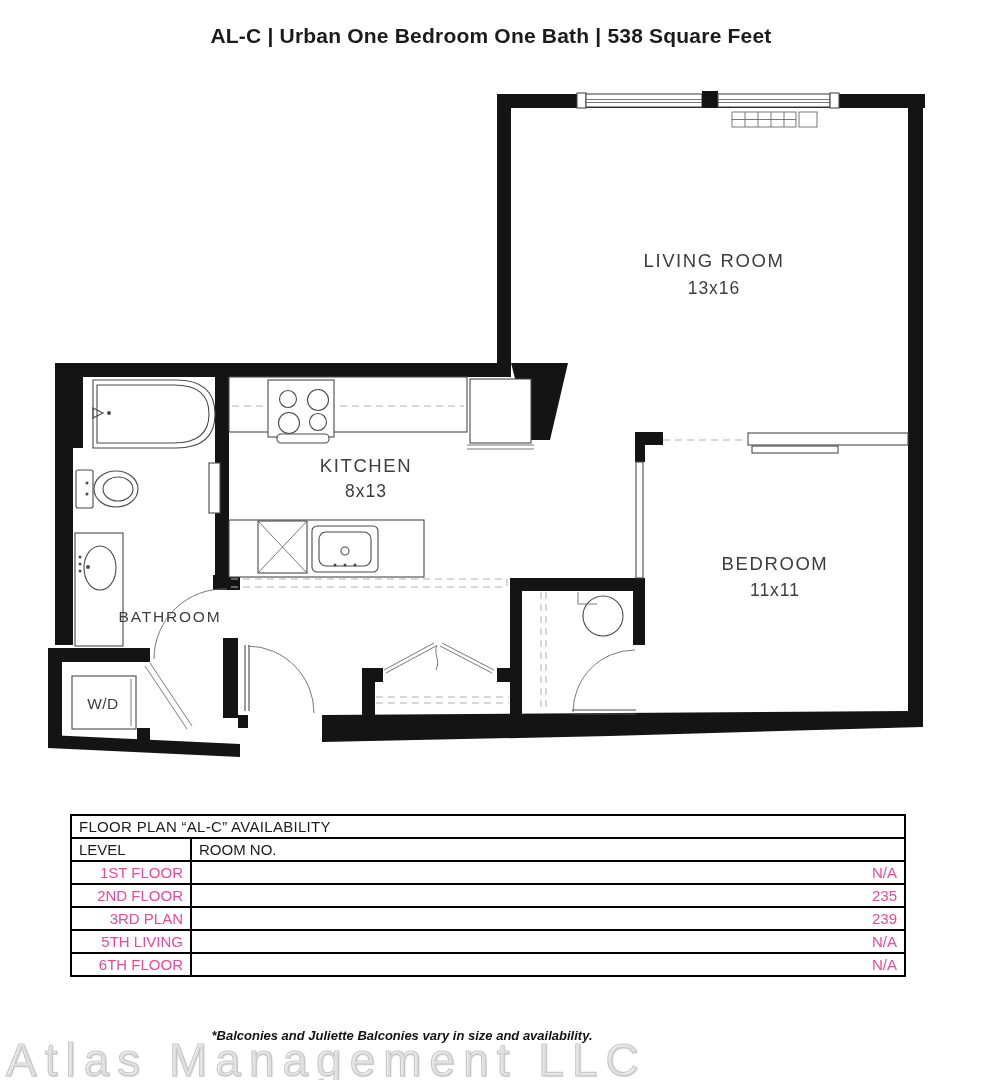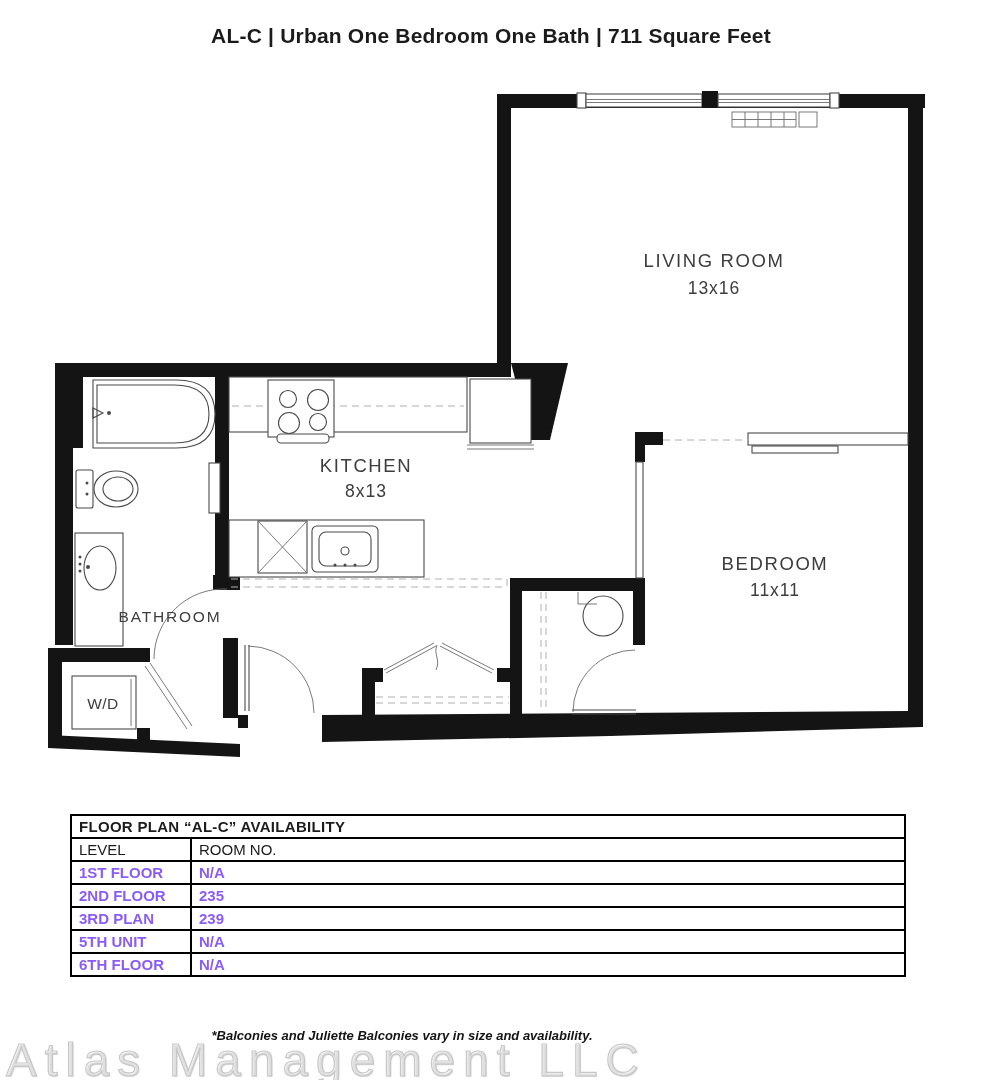--- a/index.html
+++ b/index.html
@@ -17,35 +17,35 @@
   svg text{fill:#3d3d3d;}
   .room-lbl{font-size:18.5px;letter-spacing:1.6px;font-weight:400;}
   .dim-lbl{font-size:17.5px;letter-spacing:1px;}
   .small-lbl{font-size:15.5px;letter-spacing:1.8px;}
   table.avail{position:absolute;left:70px;top:814px;width:836px;
               border-collapse:collapse;table-layout:fixed;}
   table.avail th,table.avail td{border:2px solid #000;font-size:15px;
               padding:2px 7px;height:17px;text-align:left;vertical-align:middle;
               white-space:nowrap;overflow:hidden;}
   table.avail col.c1{width:120px;}
-  .tbl-title{font-weight:700;letter-spacing:.3px;}
+  .tbl-title{font-weight:400;letter-spacing:.3px;}
   .tbl-head{font-weight:400;}
-  table.avail td{font-weight:700;color:#8b5cf6;}
+  table.avail td{font-weight:400;color:#ec4899;text-align:right;}
   .watermark{position:absolute;left:6px;top:1033px;z-index:1;
              font-size:46px;letter-spacing:8px;font-weight:400;
              color:rgba(255,255,255,.1);-webkit-text-stroke:1.2px #c7c7c7;
              text-shadow:1px 1px 1px #dcdcdc;white-space:nowrap;}
   .disclaimer{position:absolute;left:0;top:1028px;width:804px;z-index:2;
               text-align:center;font-size:13px;font-style:italic;font-weight:600;
               color:#141414;}
 </style>
 </head>
 <body>
 
-<div class="title">AL-C | Urban One Bedroom One Bath | 711 Square Feet</div>
+<div class="title">AL-C | Urban One Bedroom One Bath | 538 Square Feet</div>
 
 <svg class="plan" width="982" height="800" viewBox="0 0 982 800">
 
   <g>
     <rect class="wall" x="497" y="94" width="428" height="14"></rect>
     <rect class="wall" x="908" y="94" width="15" height="633"></rect>
     <rect class="wall" x="497" y="94" width="14" height="274"></rect>
     <rect class="wall" x="55" y="363" width="456" height="14"></rect>
     <rect class="wall" x="55" y="363" width="28" height="85"></rect>
     <rect class="wall" x="55" y="448" width="18" height="197"></rect>
@@ -225,21 +225,21 @@
     </tr>
     <tr>
       <td>2ND FLOOR</td>
       <td>235</td>
     </tr>
     <tr>
       <td>3RD PLAN</td>
       <td>239</td>
     </tr>
     <tr>
-      <td>5TH UNIT</td>
+      <td>5TH LIVING</td>
       <td>N/A</td>
     </tr>
     <tr>
       <td>6TH FLOOR</td>
       <td>N/A</td>
     </tr>
   </tbody>
 </table>
 
 <div class="watermark">Atlas Management LLC</div>

